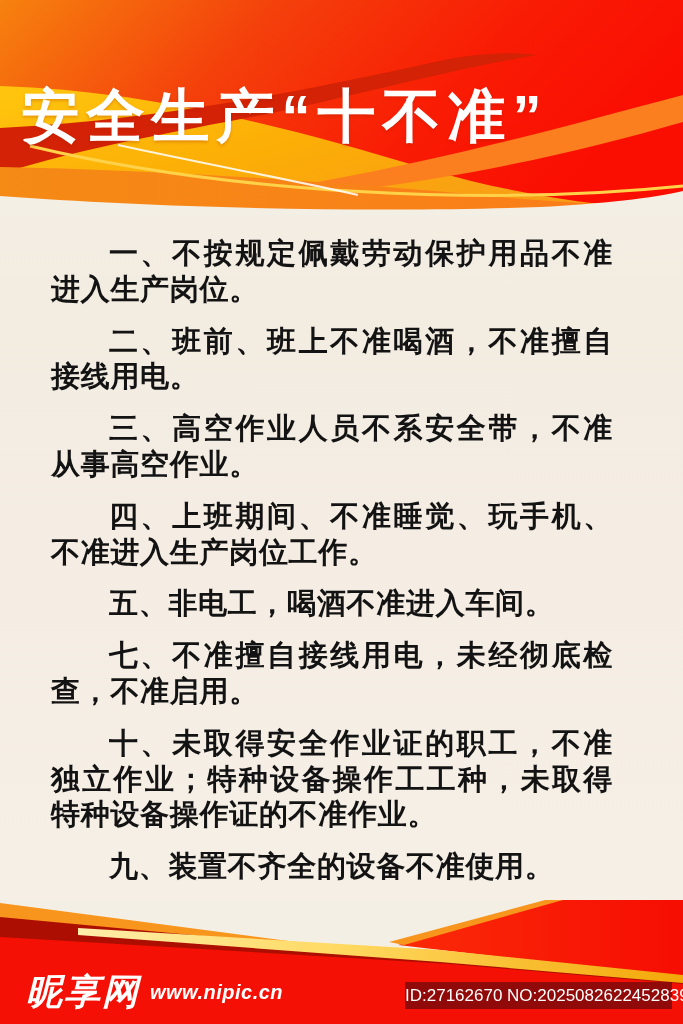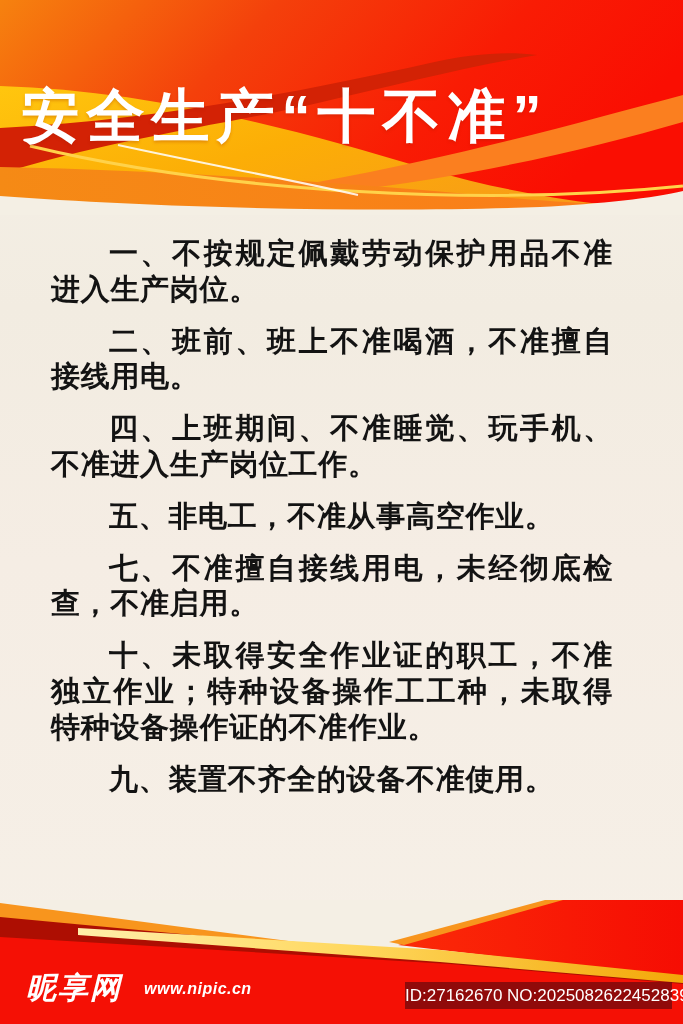--- a/index.html
+++ b/index.html
@@ -36,22 +36,22 @@
     text-justify:inter-ideograph;
   }
   
   .footer-wrap{position:absolute;left:0;top:900px;width:683px;height:124px;}
   .footer-wrap svg{display:block;}
   .watermark{
     position:absolute;left:26px;top:968px;
     color:#ffffff;font-style:italic;font-weight:800;
     white-space:nowrap;
   }
-  .watermark .site-name{font-size:30px;letter-spacing:2px;vertical-align:middle;}
-  .watermark .site-url{font-size:16px;margin-left:22px;vertical-align:middle;letter-spacing:0.5px;}
+  .watermark .site-name{font-size:36px;letter-spacing:2px;vertical-align:middle;}
+  .watermark .site-url{font-size:20px;margin-left:10px;vertical-align:middle;letter-spacing:0.5px;}
   .id-badge{
     position:absolute;left:405px;top:982px;width:267px;height:27px;
     background:rgba(122,10,12,0.82);
     color:#ffffff;font-size:17px;line-height:27px;
     text-align:center;white-space:nowrap;
     font-family:"Liberation Sans","DejaVu Sans",sans-serif;
   }
 </style>
 </head>
 <body>
@@ -85,22 +85,23 @@
       <path d="M30,146 C230,194 490,206 683,186" stroke="#ffd24a" stroke-width="3" fill="none"></path>
       <path d="M118,145 C210,165 292,180 358,195" stroke="#ffffff" stroke-width="2" fill="none" opacity="0.85"></path>
       <path d="M0,196 C160,208 380,213 540,207 C600,204 655,198 683,191 L683,215 L0,215 Z" fill="#f4efe4"></path>
     </svg>
     <h1 class="poster-title">安全生产“十不准”</h1>
   </div>
 
   <div class="rules">
     <p>一、不按规定佩戴劳动保护用品不准进入生产岗位。</p>
     <p>二、班前、班上不准喝酒，不准擅自接线用电。</p>
+    <p>三、高空作业人员不系安全带，不准从事高空作业。</p>
     <p>四、上班期间、不准睡觉、玩手机、不准进入生产岗位工作。</p>
-    <p>五、非电工，不准从事高空作业。</p>
+    <p>五、非电工，喝酒不准进入车间。</p>
     <p>七、不准擅自接线用电，未经彻底检查，不准启用。</p>
     <p>十、未取得安全作业证的职工，不准独立作业；特种设备操作工工种，未取得特种设备操作证的不准作业。</p>
     <p>九、装置不齐全的设备不准使用。</p>
   </div>
 
   <div class="footer-wrap">
     <svg width="683" height="124" viewBox="0 0 683 124" preserveAspectRatio="none">
       <defs>
         <linearGradient id="frg" x1="0" y1="0" x2="1" y2="0">
           <stop offset="0" stop-color="#fb2a08"></stop>

